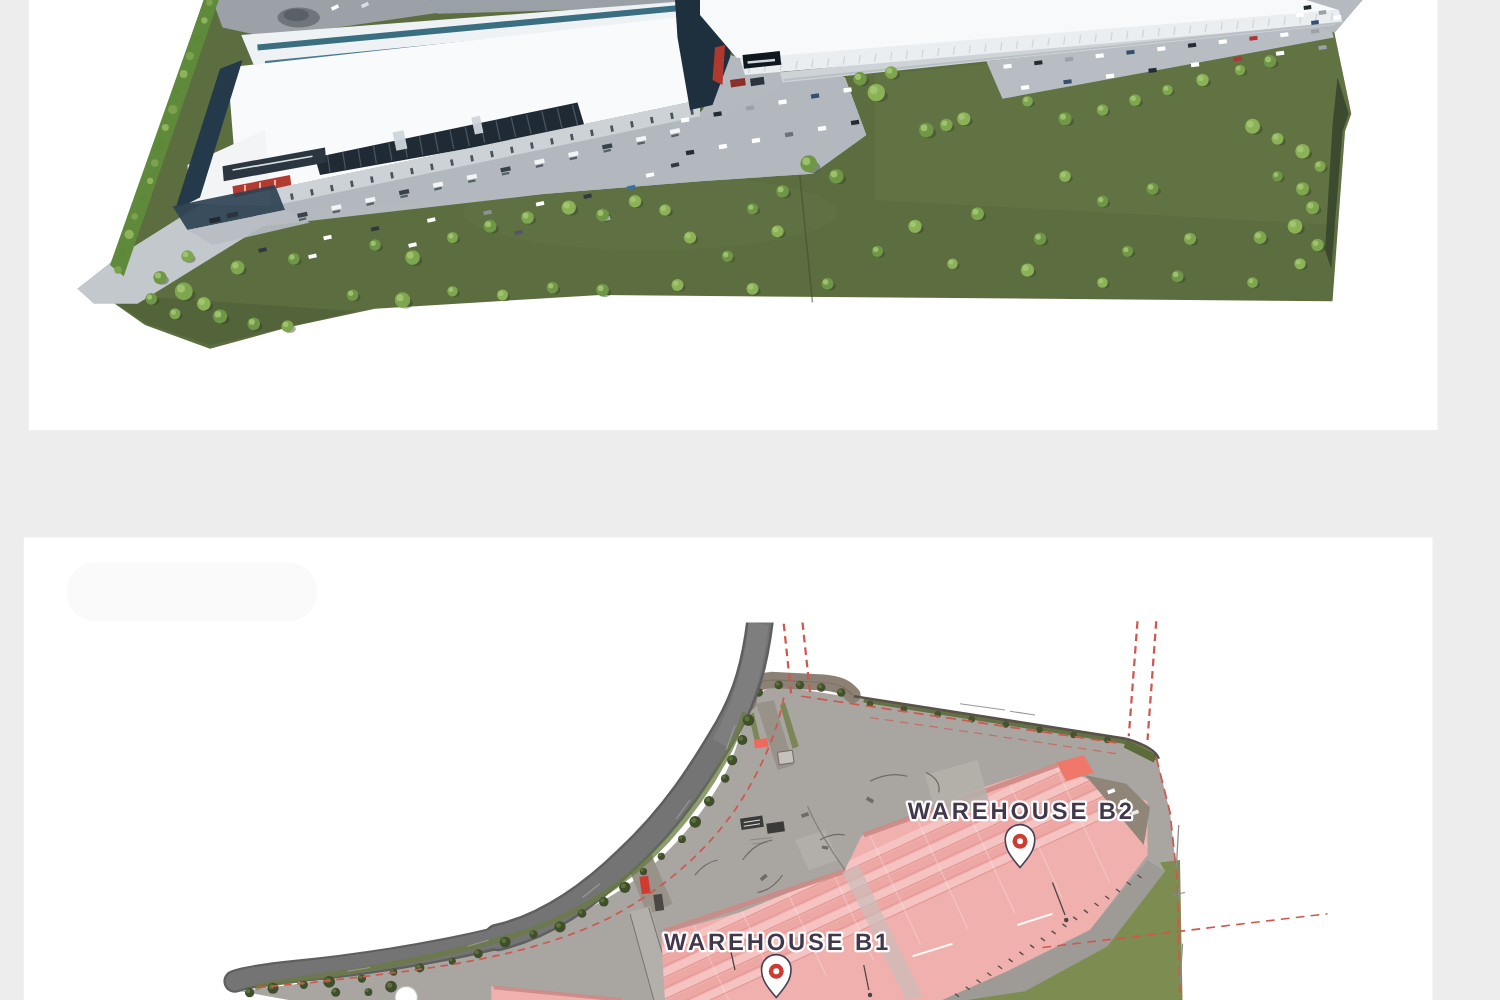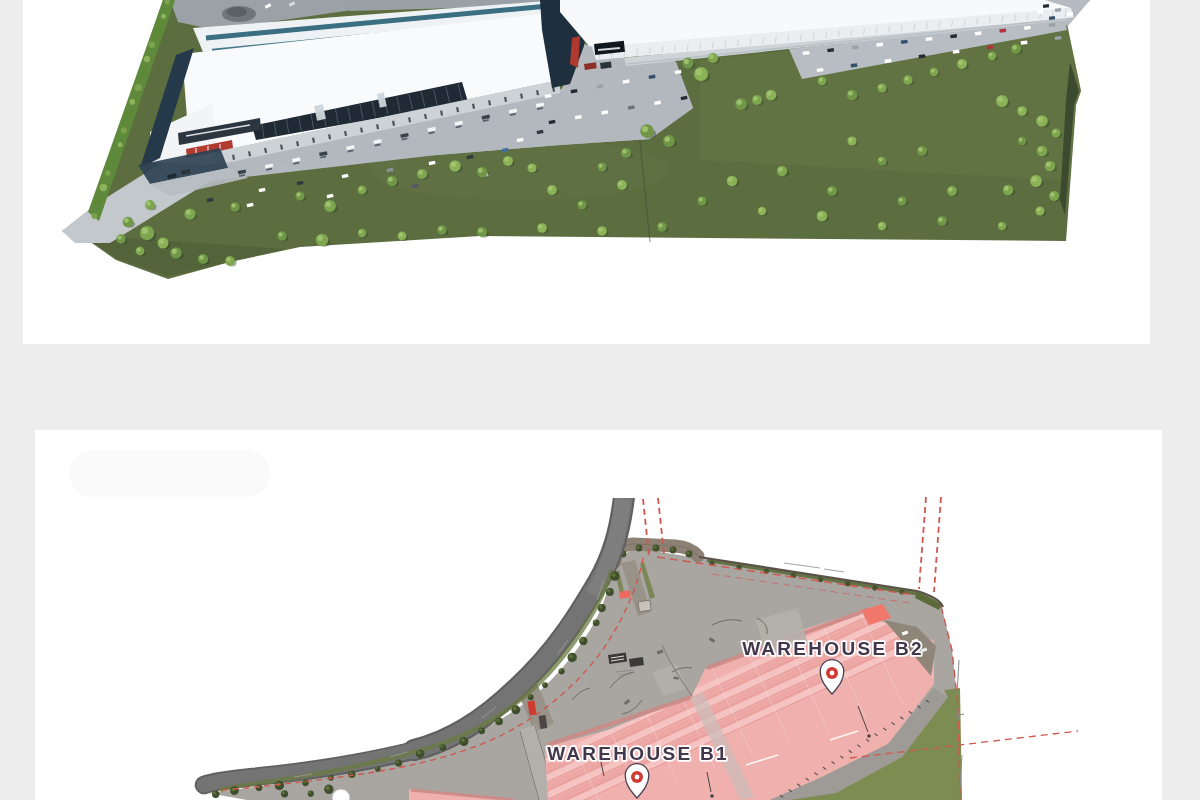--- a/index.html
+++ b/index.html
@@ -1,18 +1,18 @@
 <!DOCTYPE html>
 <html><head>
 <meta charset="utf-8">
 <style>
 html,body{margin:0;padding:0;background:#ededed;font-family:"Liberation Sans",sans-serif;}
 .page{position:relative;width:1200px;height:800px;overflow:hidden;}
 .card1{position:absolute;left:23px;top:0;width:1127px;height:344px;background:#ffffff;}
-.card2{position:absolute;left:35px;top:430px;width:1127px;height:370px;background:#ffffff;}
+.card2{position:absolute;left:19px;top:430px;width:1127px;height:370px;background:#ffffff;}
 svg{display:block;}
 </style>
 </head>
 <body>
 <div class="page">
 
 <div class="card1">
 <svg width="1127" height="344" viewBox="23 0 1127 344" xmlns="http://www.w3.org/2000/svg">
         <g>
           <polygon points="163,0 1090,0 1067,24 1081,91 1076,105 1066,241 480,236 300,247 230,262 168,279 116,260 79,234 62,231 90,215" fill="#5c6e40"></polygon>

